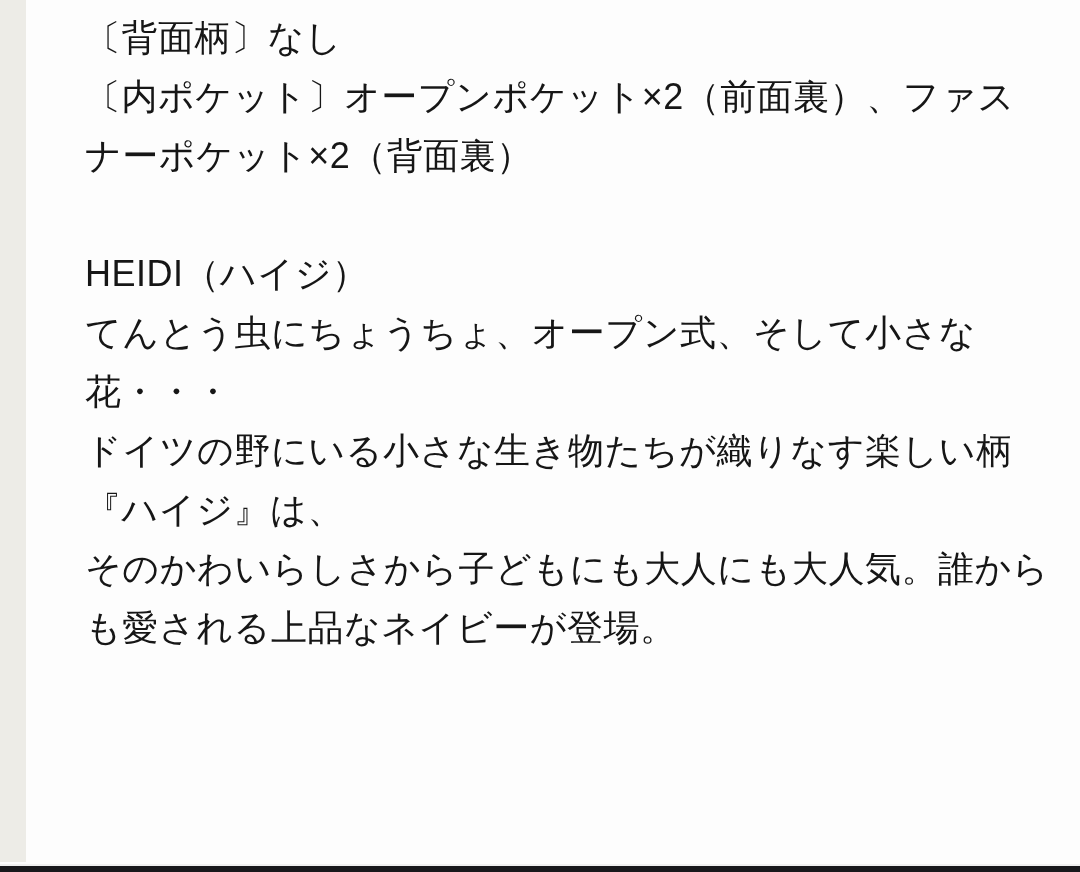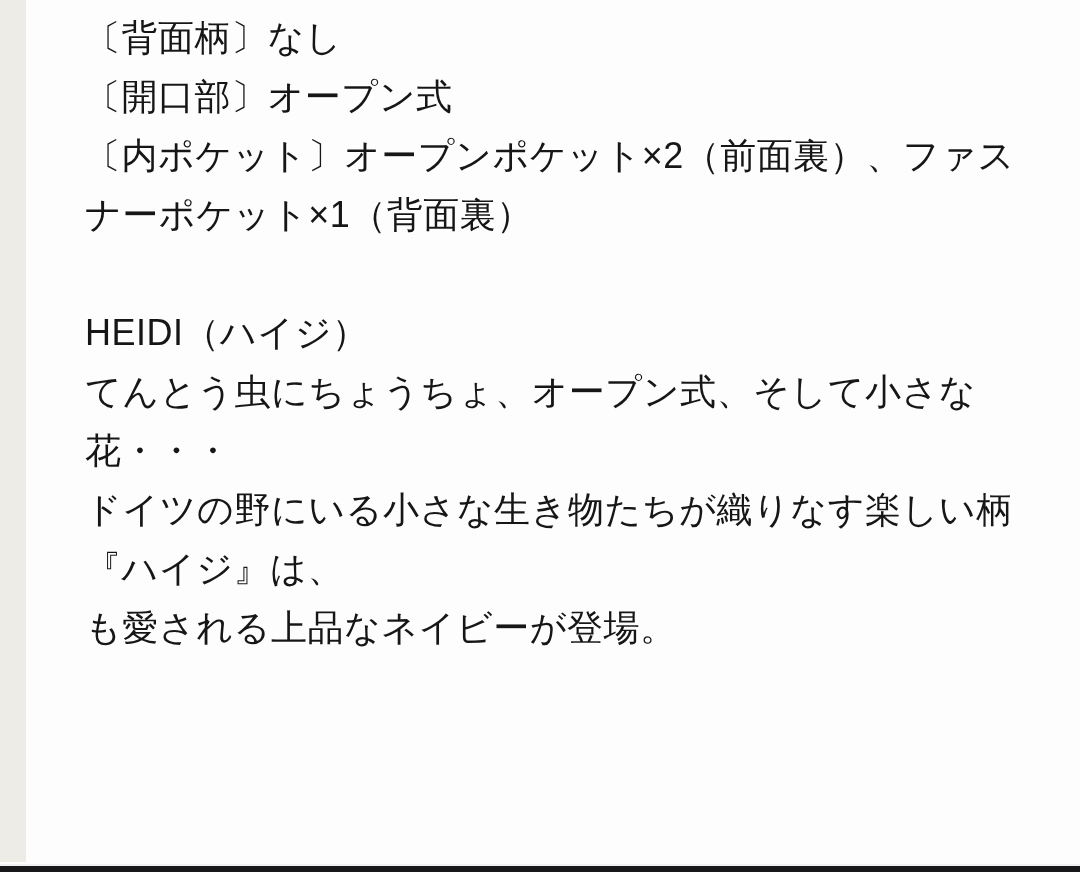--- a/index.html
+++ b/index.html
@@ -51,26 +51,26 @@
     height: 6px;
   }
 </style>
 </head>
 <body>
 
 <div class="page" style="background: rgb(253, 253, 253);">
   <div class="left-strip" style="background: rgb(237, 236, 231);"></div>
   <div class="content" style="color: rgb(22, 22, 22);">
       <div class="line">〔背面柄〕なし</div>
-      <div class="line">〔開口部〕オープン式</div>
       <div class="line">〔内ポケット〕オープンポケット×2（前面裏）、ファス</div>
-      <div class="line">ナーポケット×1（背面裏）</div>
+      <div class="line">ナーポケット×2（背面裏）</div>
       <div class="line"></div>
       <div class="line">HEIDI（ハイジ）</div>
       <div class="line">てんとう虫にちょうちょ、オープン式、そして小さな</div>
       <div class="line">花・・・</div>
       <div class="line">ドイツの野にいる小さな生き物たちが織りなす楽しい柄</div>
       <div class="line">『ハイジ』は、</div>
+      <div class="line">そのかわいらしさから子どもにも大人にも大人気。誰から</div>
       <div class="line">も愛される上品なネイビーが登場。</div>
     </div>
   <div class="bottom-line"></div>
   <div class="bottom-bar" style="background: rgb(24, 24, 27);"></div>
 </div>
 
 </body></html>

